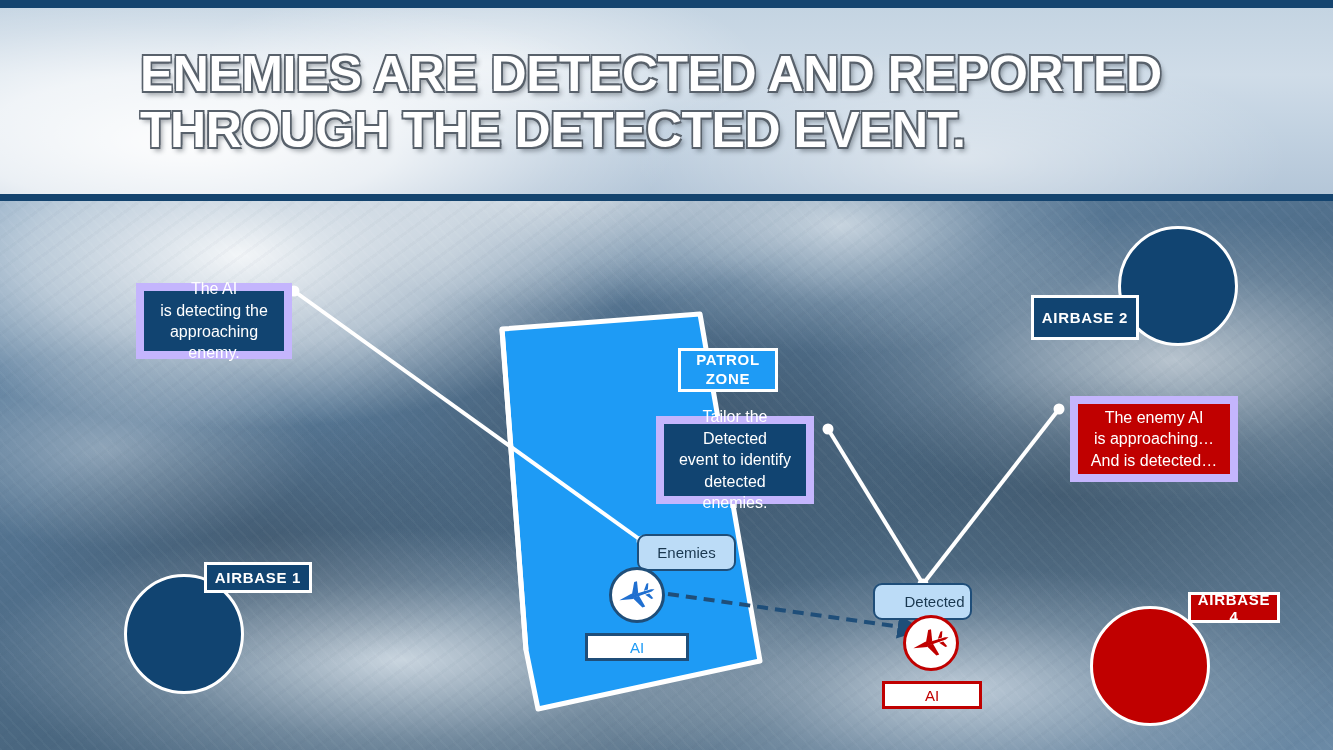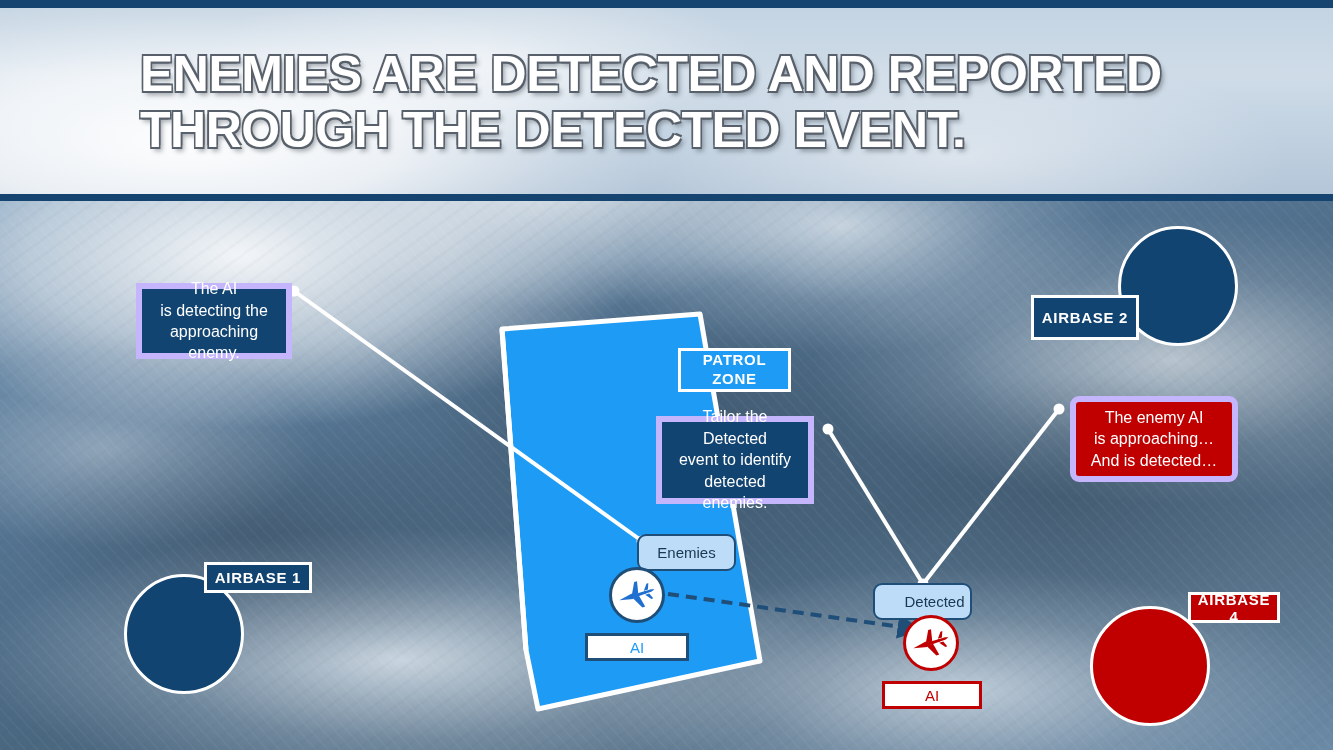--- a/index.html
+++ b/index.html
@@ -131,40 +131,40 @@
   .tag-navy { background: #114471; }
   .tag-red  { background: #c00000; }
 
   #tag-airbase-1 { left: 204px; top: 562px; width: 108px; height: 31px; }
   #tag-airbase-2 { left: 1031px; top: 295px; width: 108px; height: 45px; }
   #tag-airbase-4 { left: 1188px; top: 592px; width: 92px; height: 31px; }
 
   .note {
     position: absolute;
     box-sizing: border-box;
-    border: 6px solid #c4b5fd;
+    border: 8px solid #c4b5fd;
     color: #ffffff;
     display: flex;
     align-items: center;
     justify-content: center;
     text-align: center;
     font-size: 16px;
     line-height: 1.34;
     white-space: pre-line;
     padding: 4px 8px;
   }
   .note-navy { background: #114471; }
-  .note-red  { background: #c00000; border-radius: 9px; }
+  .note-red  { background: #c00000; }
 
   #note-ai-detecting   { left: 136px; top: 283px; width: 156px; height: 76px; }
   #note-tailor-detect  { left: 656px; top: 416px; width: 158px; height: 88px; }
   #note-enemy-approach { left: 1070px; top: 396px; width: 168px; height: 86px; }
 
   #tag-patrol-zone {
-    left: 678px; top: 348px; width: 113px; height: 44px;
+    left: 678px; top: 348px; width: 100px; height: 44px;
     background: #1e9bf5;
     color: #ffffff;
     font-size: 15px;
     line-height: 1.25;
     white-space: pre-line;
   }
 
   
   .event-bubble {
     position: absolute;

